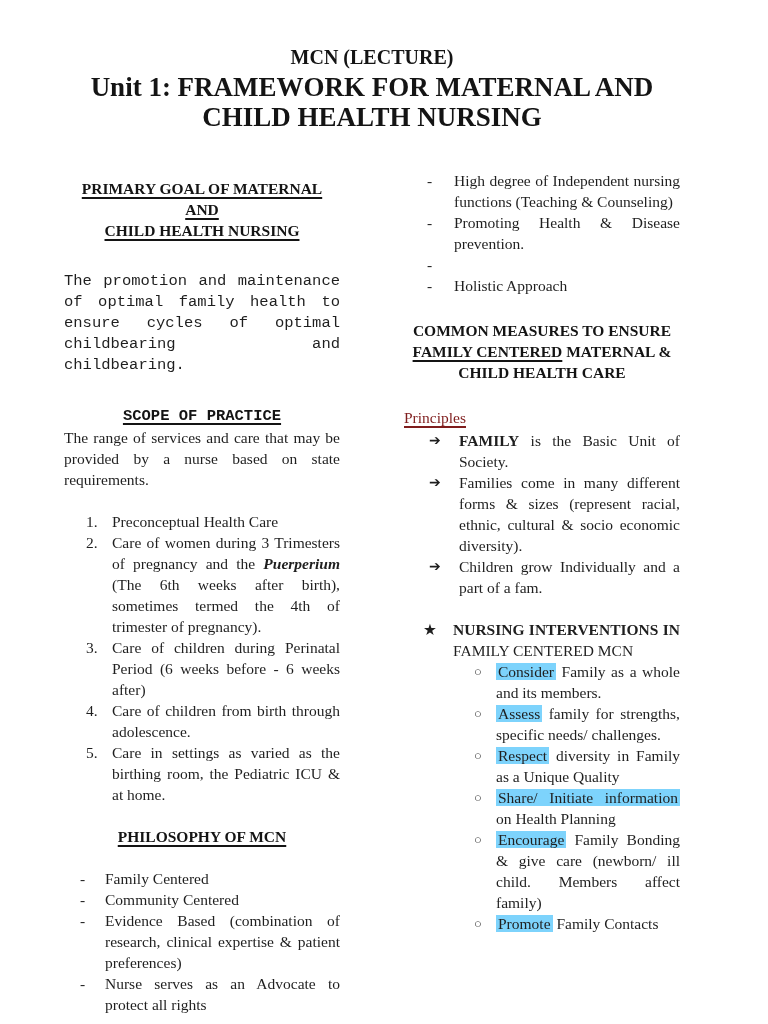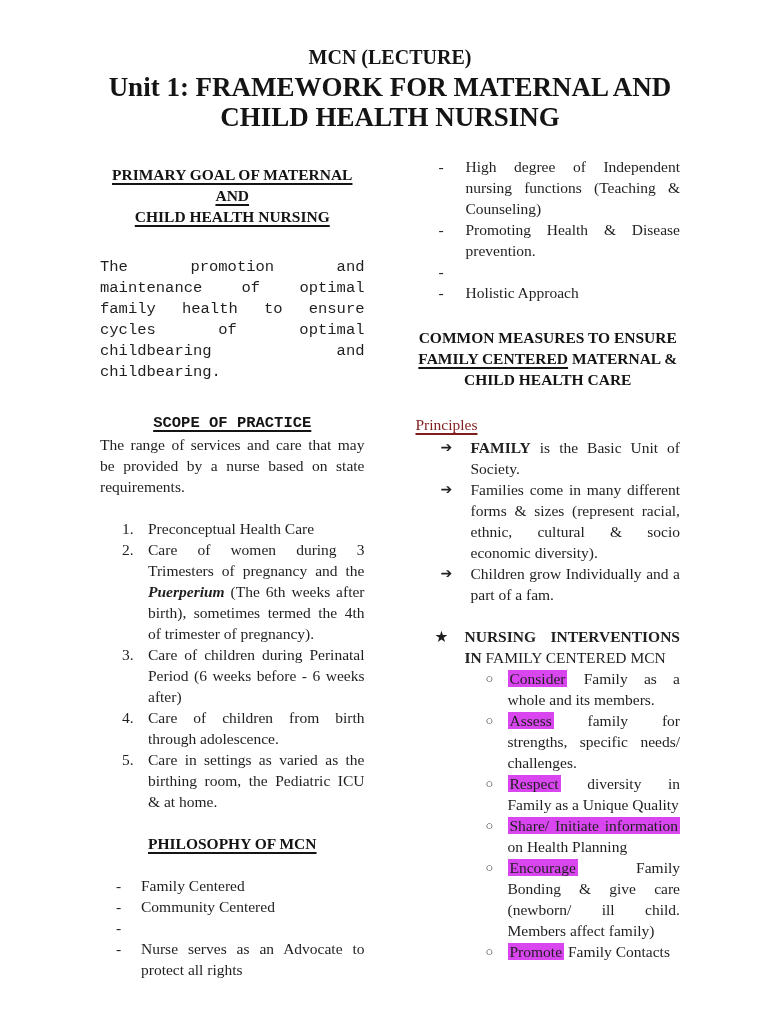--- a/index.html
+++ b/index.html
@@ -2,27 +2,27 @@
 <html><head>
 <meta charset="utf-8">
 <style>
   html,body { margin:0; padding:0; background:#ffffff; }
   body {
     width:768px; height:1024px; overflow:hidden;
     font-family:"Liberation Serif","DejaVu Serif",serif;
     color:#1f1f1f;
     -webkit-font-smoothing:antialiased;
   }
-  .page { padding:42px 88px 0 100px; }
+  .page { padding:42px 88px 0 64px; }
 
   .title-block { text-align:center; font-weight:bold; color:#141414; }
   .title-line1 { font-size:20px; line-height:30px; }
   .title-line2 { font-size:27px; line-height:30px; }
 
-  .columns { display:flex; gap:51px; margin-top:24px; }
+  .columns { display:flex; gap:51px; margin-top:38px;justify-content:space-between; }
   .col { width:276px; font-size:15.5px; line-height:21px; text-align:justify; }
 
   .heading { font-weight:bold; text-align:center; color:#141414; }
   .heading .u {
     text-decoration:underline;
     text-decoration-thickness:1.5px;
     text-underline-offset:3px;
   }
   .heading-line { display:block; }
 
@@ -51,21 +51,21 @@
   .principles-heading {
     font-weight:normal;
     color:#7f1d1d;
     text-decoration:underline;
     text-decoration-thickness:1.5px;
     text-underline-offset:3px;
     margin-top:24px;
     text-align:left;
   }
 
-  .hl { background:#d946ef; padding:0 2px; }
+  .hl { background:#7dd3fc; padding:0 2px; }
 
   .mt-sm { margin-top:8px; }
   .mt-md { margin-top:21px; }
   .mt-lg { margin-top:30px;font-family:Liberation Mono, monospace; }
 
   .bold-italic { font-weight:bold; font-style:italic; }
 </style>
 </head>
 <body>
 
@@ -124,20 +124,21 @@
         <div class="li">
           <span class="marker">-</span>
           <span class="txt">Family Centered</span>
         </div>
         <div class="li">
           <span class="marker">-</span>
           <span class="txt">Community Centered</span>
         </div>
         <div class="li">
           <span class="marker">-</span>
+          <span class="txt">Evidence Based (combination of research, clinical expertise &amp; patient preferences)</span>
         </div>
         <div class="li">
           <span class="marker">-</span>
           <span class="txt">Nurse serves as an Advocate to protect all rights</span>
         </div>
       </div>
 
     </div>
 
     <div class="col">

